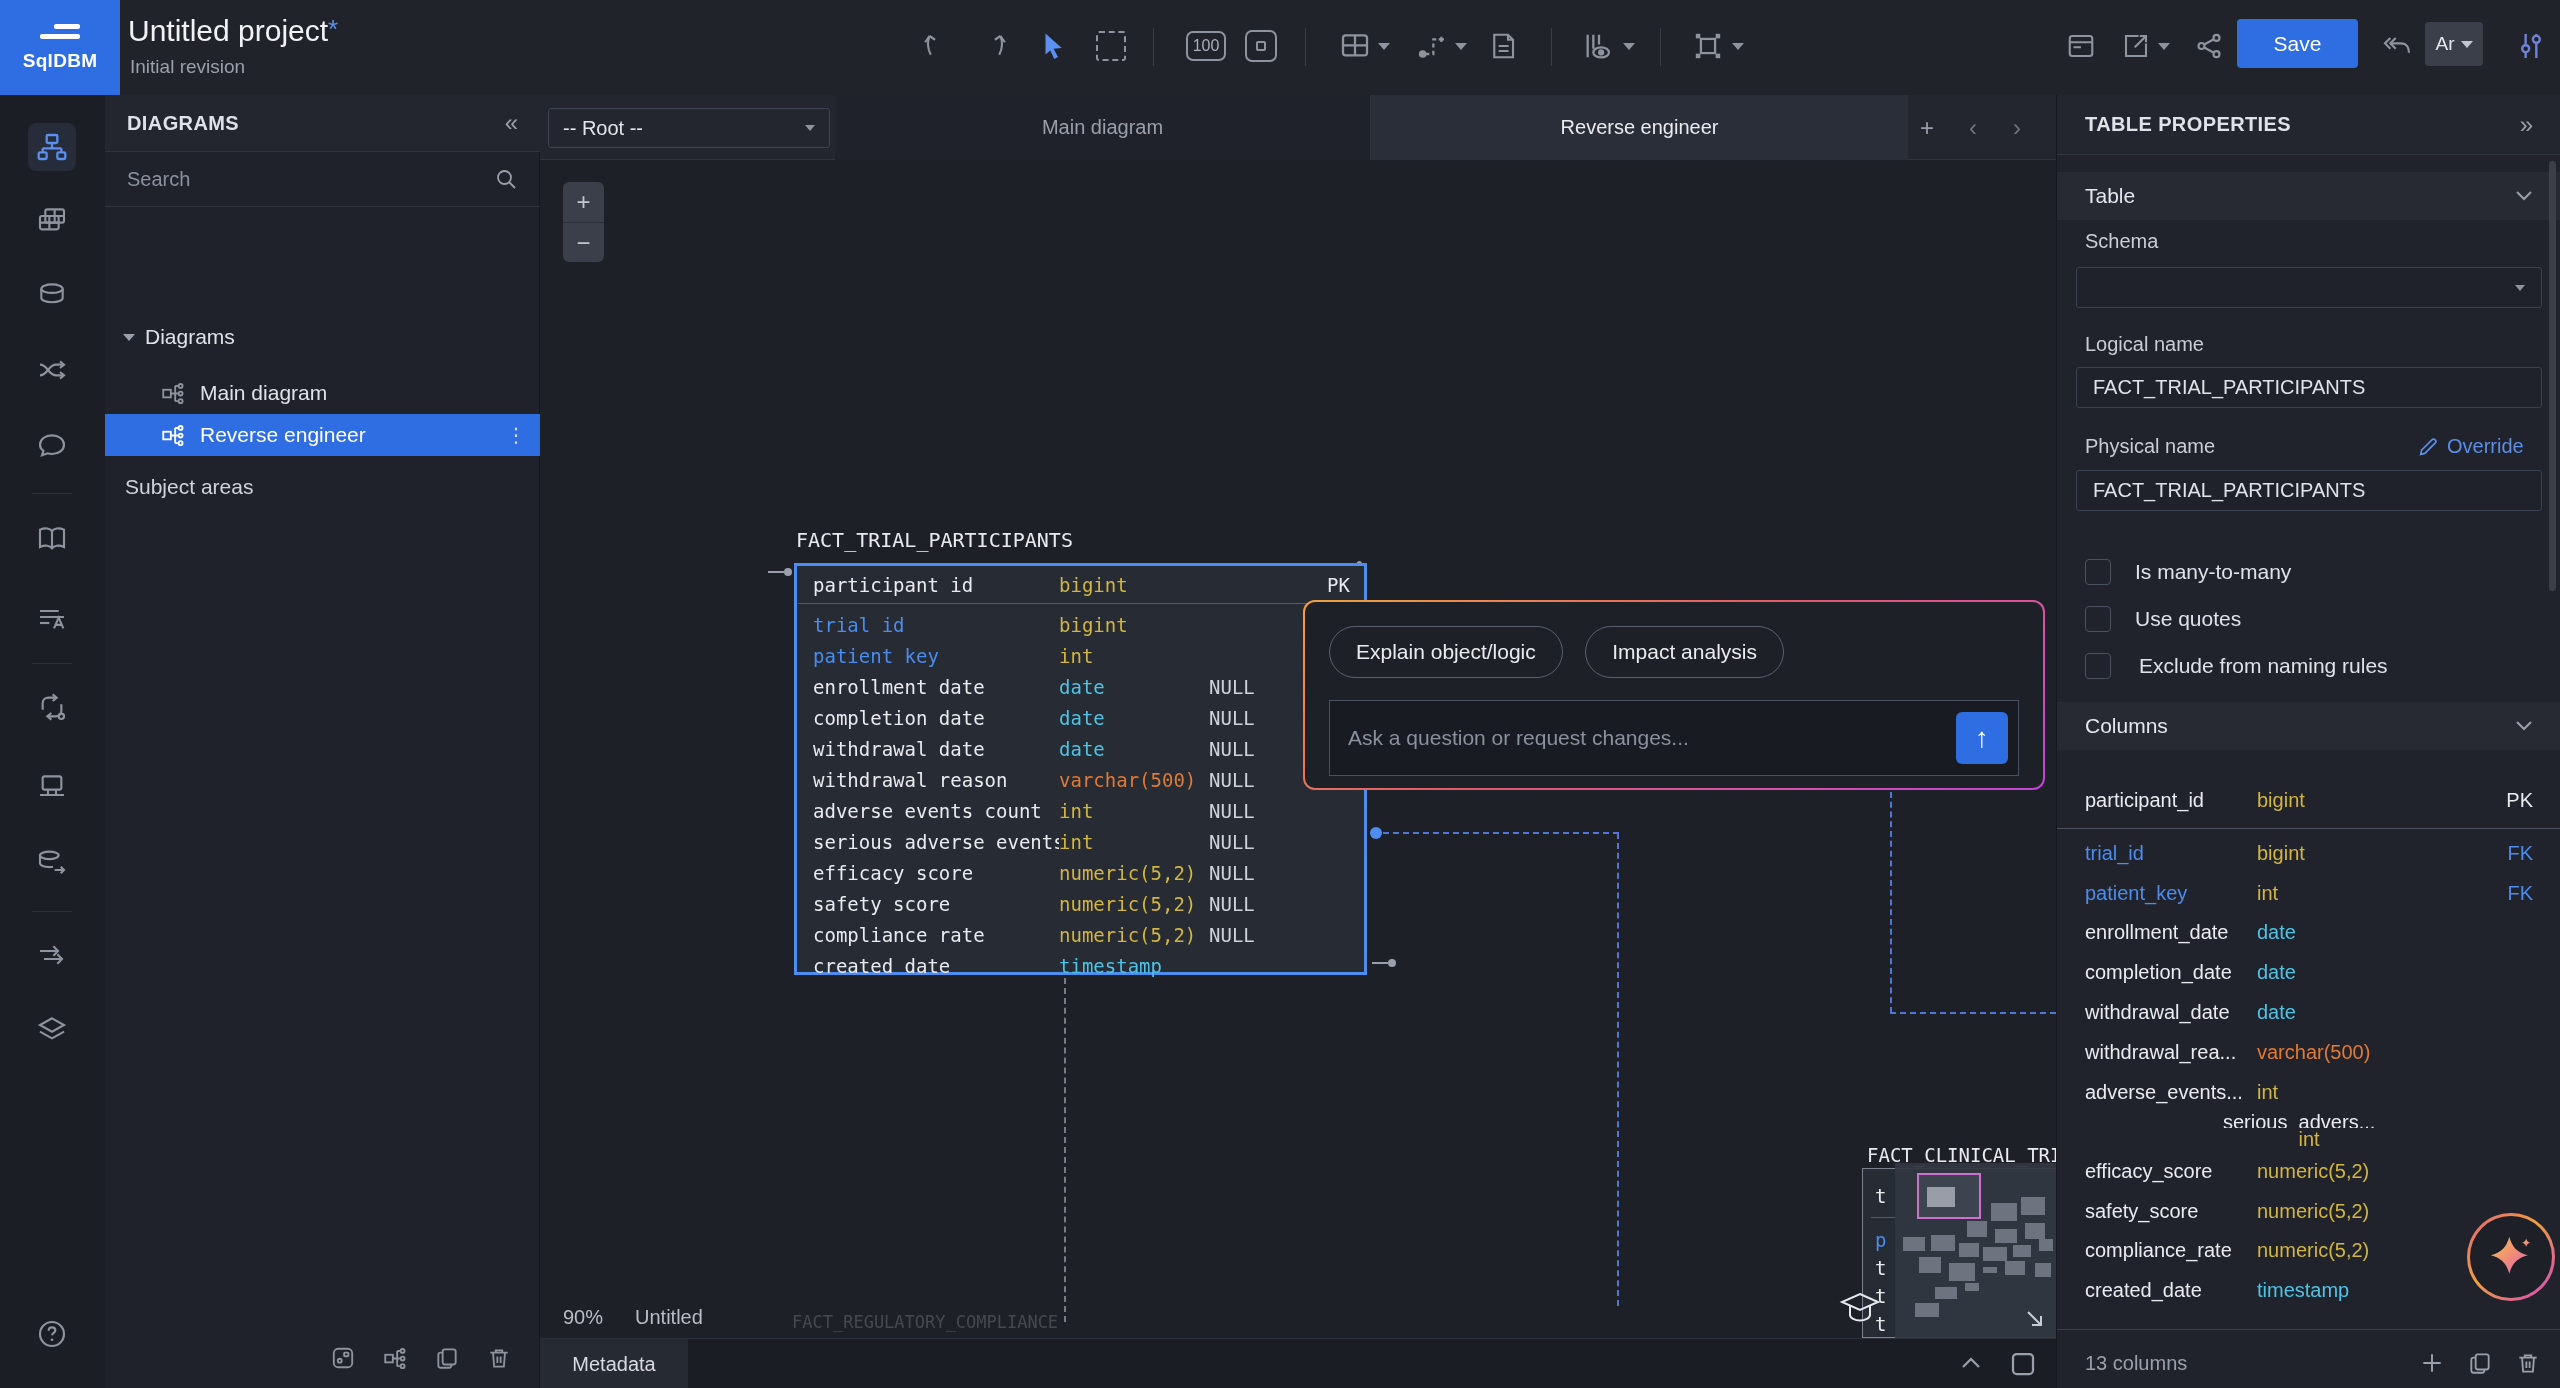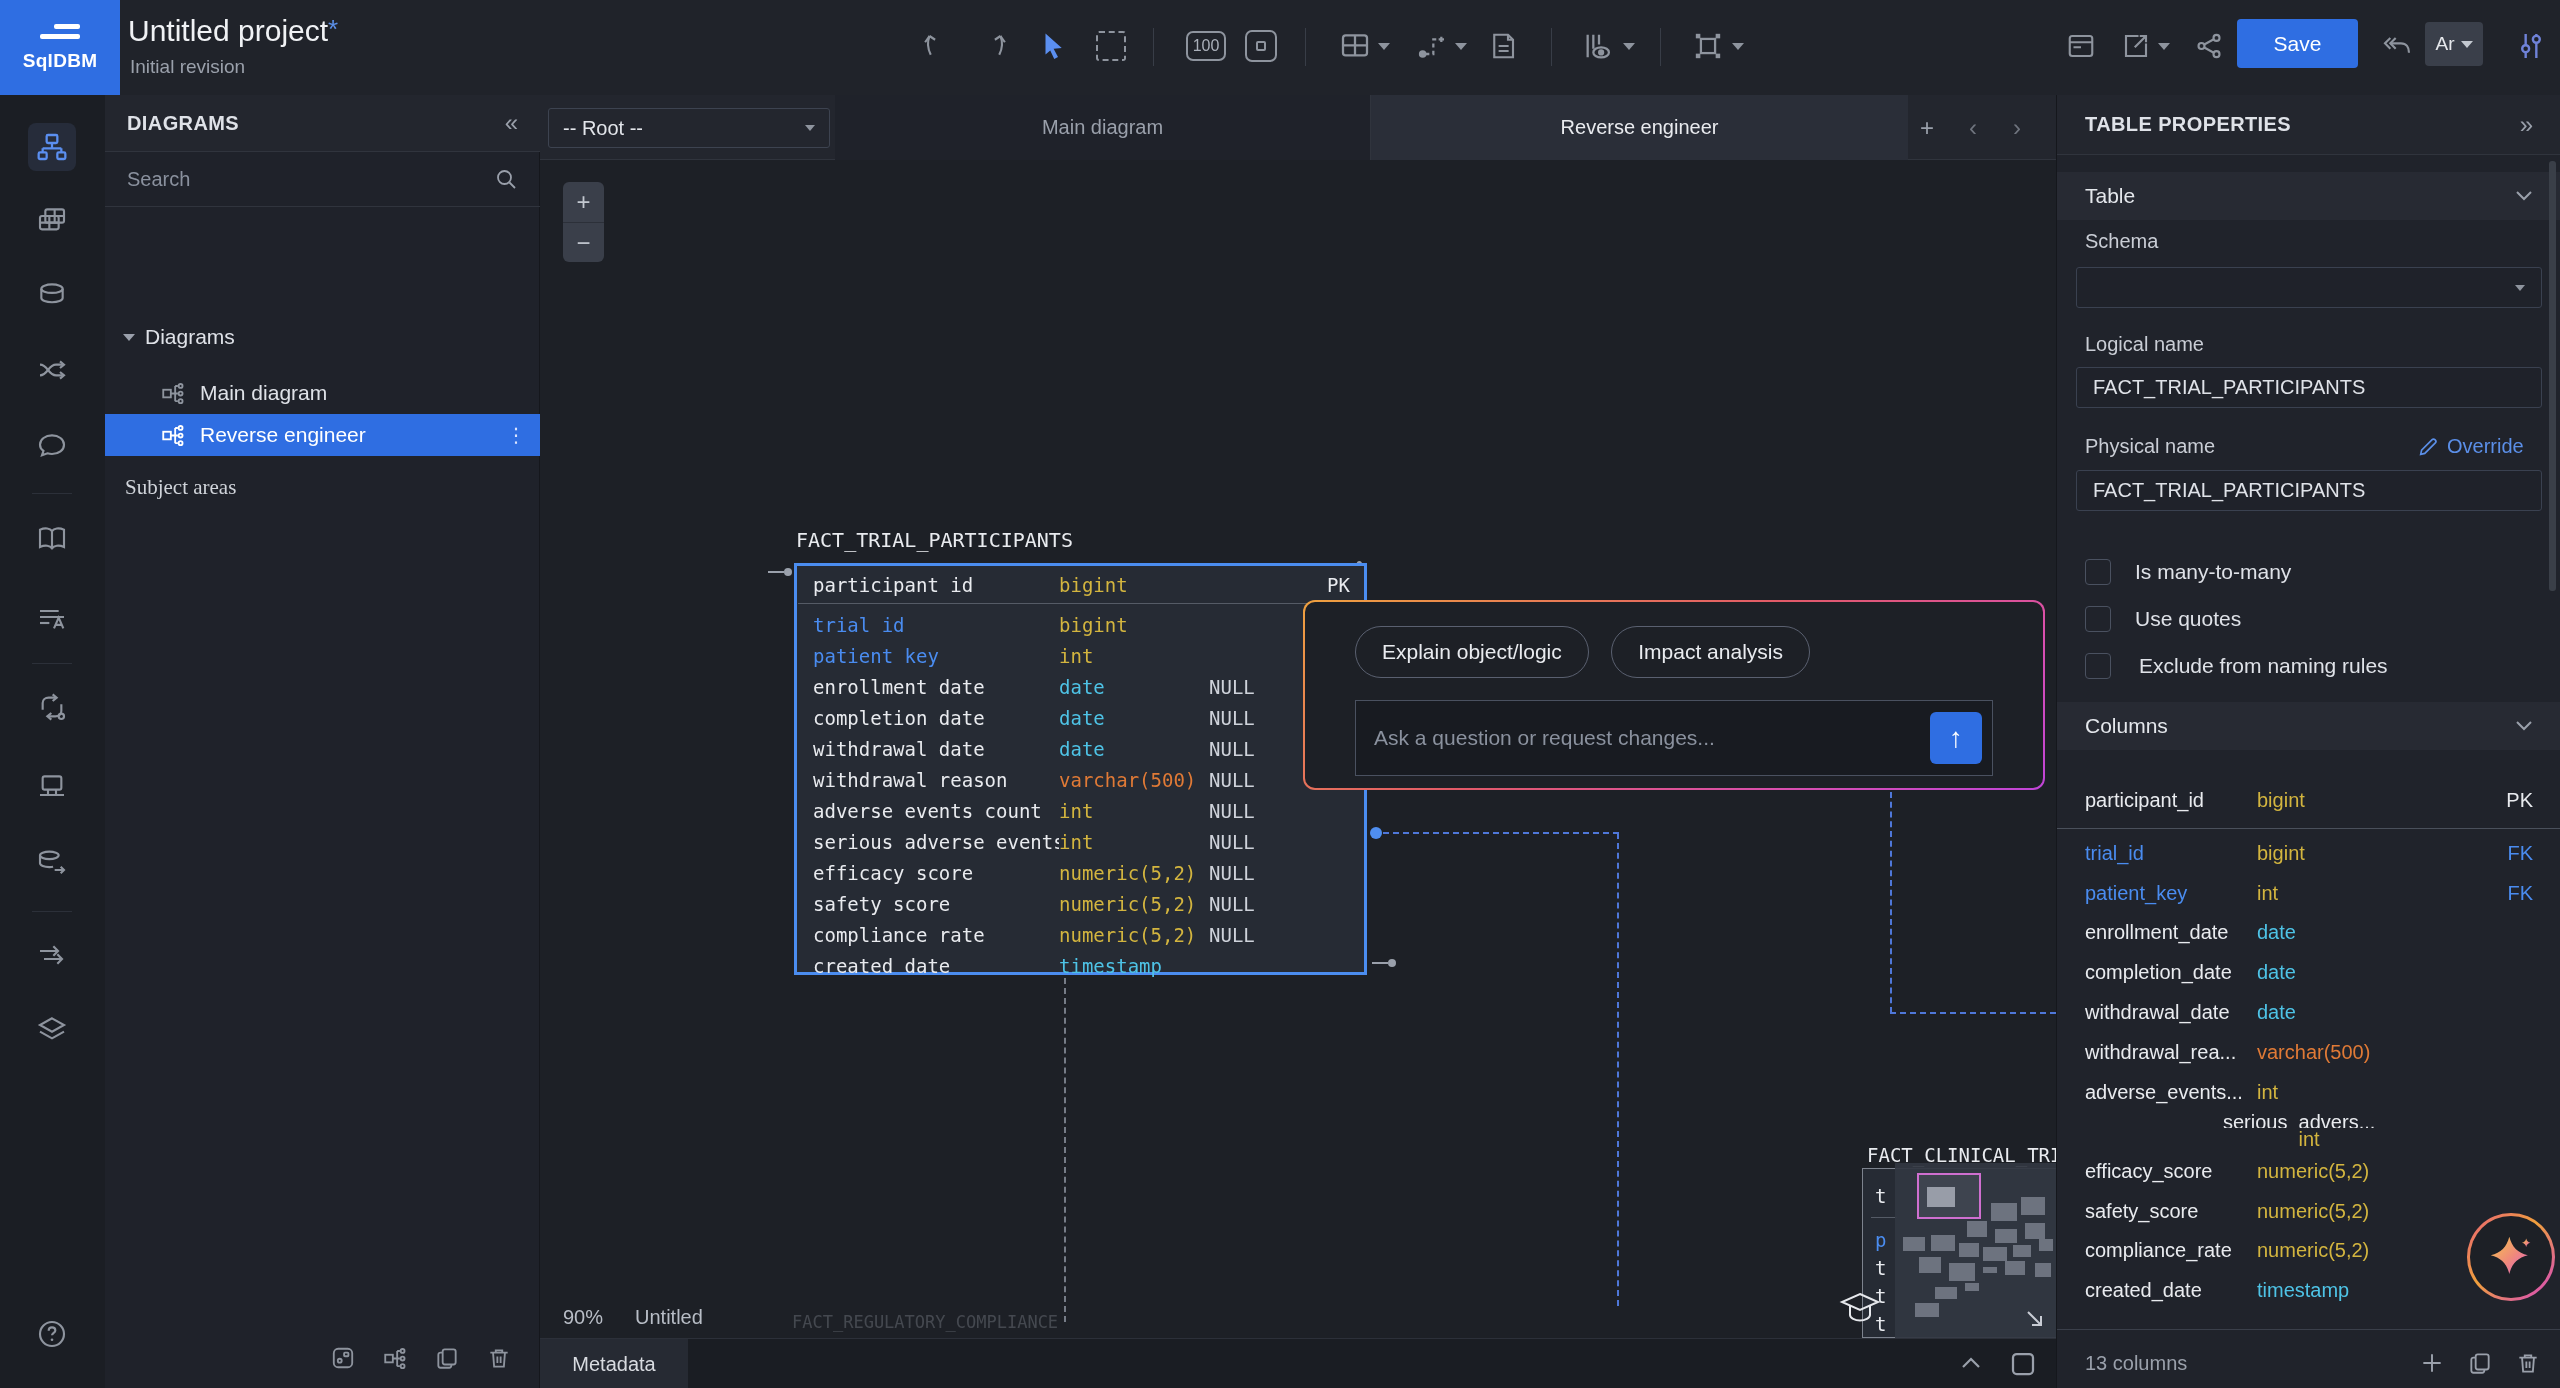--- a/index.html
+++ b/index.html
@@ -43,21 +43,21 @@
   #dpanel-head .ttl { font-size:20px; font-weight:bold; color:#dfe2e8; letter-spacing:.4px; flex:1; }
   .chev-txt { color:#9aa0ab; font-size:24px; cursor:pointer; }
   #dsearch { position:absolute; left:0; top:57px; width:435px; height:55px; border-bottom:1px solid #30343d; display:flex; align-items:center; padding:0 22px; }
   #dsearch input { flex:1; background:transparent; border:none; outline:none; color:#dfe2e8; font-size:20px; font-family:inherit; }
   #dsearch input::placeholder { color:#8a919e; }
   .tree-root { position:absolute; left:18px; top:230px; display:flex; align-items:center; gap:10px; font-size:21px; color:#dfe2e8; cursor:pointer; }
   .tree-caret { width:0; height:0; border-left:6px solid transparent; border-right:6px solid transparent; border-top:7px solid #9aa0ab; }
   .tree-item { position:absolute; left:0; width:435px; height:42px; display:flex; align-items:center; gap:14px; padding-left:55px; font-size:21px; color:#dfe2e8; cursor:pointer; }
   .tree-item.selected { background:#2f6ee2; color:#fff; }
   .tree-item .dots { margin-left:auto; margin-right:14px; color:#dbe4ff; font-size:20px; letter-spacing:0; }
-  #subject-areas { position:absolute; left:20px; top:380px; font-size:21px; color:#d0d4da; cursor:pointer;font-family:Liberation Serif, serif; }
+  #subject-areas { position:absolute; left:20px; top:380px; font-size:21px; color:#d0d4da; cursor:pointer; }
   #dpanel-foot { position:absolute; left:0; bottom:8px; width:435px; height:44px; display:flex; align-items:center; justify-content:flex-end; gap:26px; padding-right:28px; }
   #dpanel-foot .fic { cursor:pointer; }
 
   
   #main { position:absolute; left:540px; top:95px; width:1516px; height:1293px; }
   #tabbar { position:absolute; left:0; top:0; width:1516px; height:65px; background:#23262e; border-bottom:1px solid #30343d; }
   #root-select { position:absolute; left:8px; top:13px; width:282px; height:40px; border:1px solid #3d4350; border-radius:3px;
     display:flex; align-items:center; padding:0 14px; font-size:20px; color:#e2e5ea; cursor:pointer; background:#23262e; }
   #root-select .caret { margin-left:auto; border-top-width:6px; border-left-width:5px; border-right-width:5px; }
   .tab { position:absolute; top:0; height:65px; display:flex; align-items:center; justify-content:center; font-size:20px; cursor:pointer; }
@@ -87,21 +87,21 @@
   
   .conn-dot-blue { position:absolute; width:12px; height:12px; border-radius:50%; background:#4f8ef0; }
   .conn-gray { position:absolute; display:flex; align-items:center; color:#9aa0ab; }
   .dash-blue-v { position:absolute; border-left:2px dashed #4f77d9; }
   .dash-blue-h { position:absolute; border-top:2px dashed #4f77d9; }
   .dash-gray-v { position:absolute; border-left:2px dashed #868d99; opacity:.85; }
 
   
   #popup { position:absolute; left:763px; top:440px; width:742px; height:190px; border-radius:12px;
     background:linear-gradient(150deg,#efa13f 0%,#e25a68 45%,#d94fae 75%,#c044d8 100%); padding:2px; }
-  #popup-inner { width:100%; height:100%; border-radius:10px; background:#1d2026; padding:24px 50px; }
+  #popup-inner { width:100%; height:100%; border-radius:10px; background:#1d2026; padding:24px 24px; }
   .pill { display:inline-flex; align-items:center; justify-content:center; height:52px; border:1px solid #5a6070;
     border-radius:26px; padding:0 26px; font-size:21px; color:#e9ebef; background:transparent; cursor:pointer; margin-right:18px; font-family:inherit; }
   #ask-wrap { margin-top:22px; height:76px; border:1px solid #4a5160; background:#181b21; display:flex; align-items:center; padding:0 10px 0 18px; }
   #ask-wrap input { flex:1; background:transparent; border:none; outline:none; font-size:21px; color:#dfe2e8; font-family:inherit; }
   #ask-wrap input::placeholder { color:#8a919e; }
   #send-btn { width:52px; height:52px; background:#2f6ee2; border:none; border-radius:6px; color:#fff; font-size:28px; cursor:pointer; }
 
   
   #clin-title { position:absolute; left:1327px; top:984px; font-family:"DejaVu Sans Mono", monospace; font-size:19px; color:#e9ebef; }
   #clin-stub { position:absolute; left:1322px; top:1008px; width:194px; height:170px; background:#262b34; border:1px solid #7d838e; border-right:none; }

